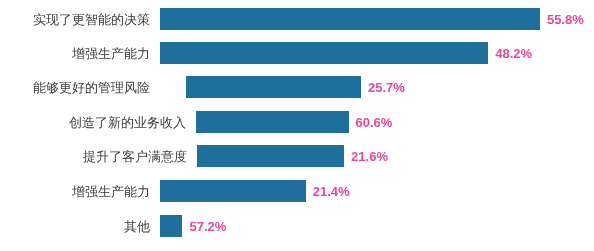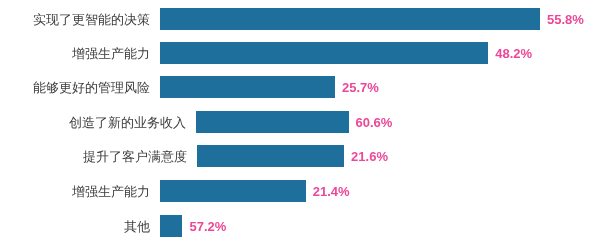--- a/index.html
+++ b/index.html
@@ -70,21 +70,21 @@
         <div class="val-label">55.8%</div>
       </div>
     </div>
     <div class="row" style="top: 42px; height: 22px;">
       <div class="cat-label">增强生产能力</div>
       <div class="bar-wrap">
         <div class="bar" style="width: 328.244px; background: rgb(31, 111, 156);"></div>
         <div class="val-label">48.2%</div>
       </div>
     </div>
-    <div class="row" style="top: 76px; height: 22px;">
+    <div class="row" style="top: 76px; height: 22px; gap: 26px;">
       <div class="cat-label">能够更好的管理风险</div>
       <div class="bar-wrap">
         <div class="bar" style="width: 175.018px; background: rgb(31, 111, 156);"></div>
         <div class="val-label">25.7%</div>
       </div>
     </div>
     <div class="row" style="top: 111px; height: 22px; margin-left: 36px;">
       <div class="cat-label">创造了新的业务收入</div>
       <div class="bar-wrap">
         <div class="bar" style="width: 152.545px; background: rgb(31, 111, 156);"></div>

